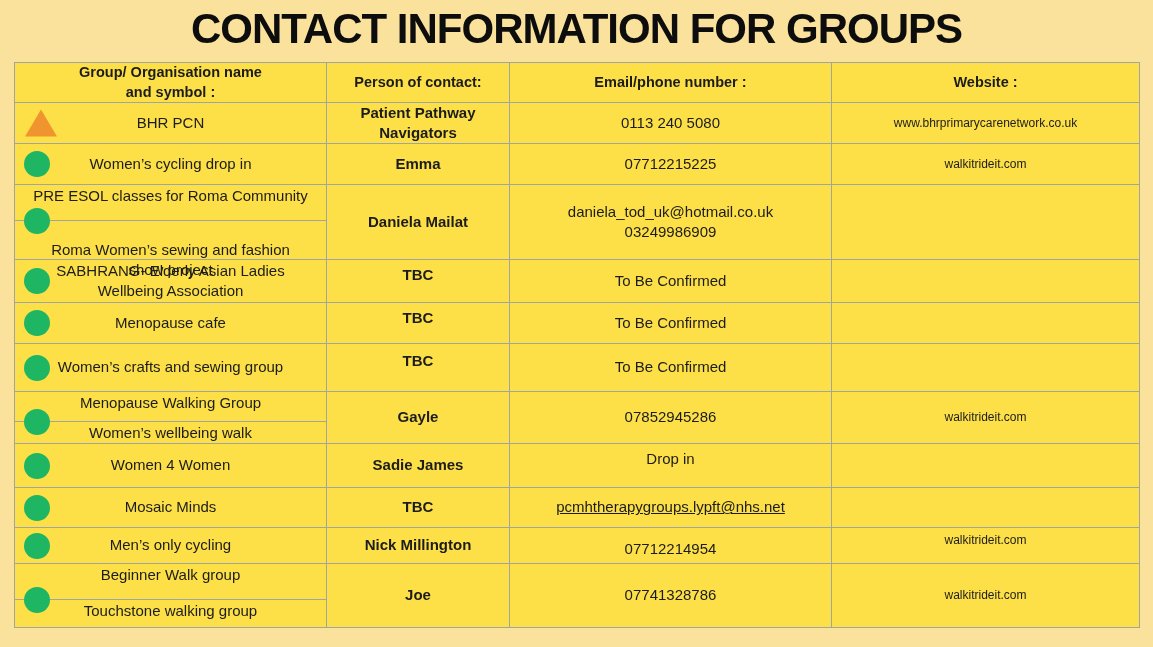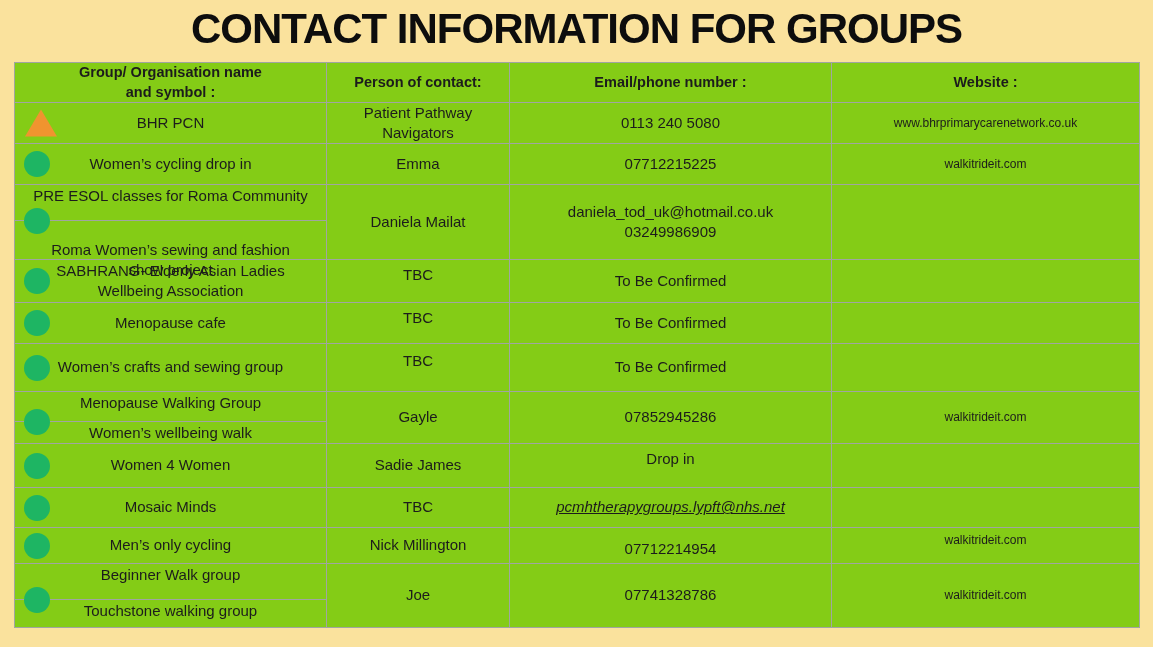--- a/index.html
+++ b/index.html
@@ -13,21 +13,21 @@
   .page-title{
     position:absolute;top:4px;left:0;width:100%;
     text-align:center;
     font-size:42px;font-weight:800;letter-spacing:-1px;
     color:#0d0d0d;
     line-height:50px;
   }
   .board{
     position:absolute;left:14px;top:62px;
     width:1126px;height:566px;
-    background:#84cc16;
+    background:#fde047;
     border:1px solid #A0A5A1;
     box-sizing:border-box;
   }
   .row{
     display:flex;
     border-bottom:1px solid #A0A5A1;
     box-sizing:border-box;
   }
   .row:last-child{border-bottom:none;}
   .cell{
@@ -35,21 +35,21 @@
     border-right:1px solid #A0A5A1;
     display:flex;flex-direction:column;
     align-items:center;justify-content:center;
     text-align:center;
     padding:2px 8px;
     font-size:15px;
     line-height:1.35;
   }
   .cell:last-child{border-right:none;text-align:center;}
   .c1{flex:0 0 312px;position:relative;}
-  .c2{flex:0 0 183px;}
+  .c2{flex:0 0 183px;font-weight:bold;}
   .c3{flex:0 0 322px;}
   .c4{flex:1;font-size:12px;}
   .hdr .cell{font-weight:700;font-size:14.5px;}
   .c1.split{padding:0;justify-content:flex-start;}
   .sub{
     width:100%;box-sizing:border-box;
     display:flex;align-items:flex-start;justify-content:center;
     text-align:center;padding:1px 4px;
   }
   .sub1{border-bottom:1px solid #A0A5A1;}
@@ -64,21 +64,21 @@
   .icon-circle.at-divider{transform:none;}
   .icon-triangle{
     position:absolute;left:10px;top:50%;
     width:0;height:0;
     border-left:16px solid transparent;
     border-right:16px solid transparent;
     border-bottom:27px solid #F0942F;
     transform:translateY(-50%);
     z-index:2;
   }
-  .underlined{text-decoration:underline;font-style:italic;}
+  .underlined{text-decoration:underline;}
 </style>
 </head>
 <body>
 
 <div class="page-title">CONTACT INFORMATION FOR GROUPS</div>
 
 <div class="board">
 
   <div class="row hdr" style="height:40px">
     <div class="cell c1">

